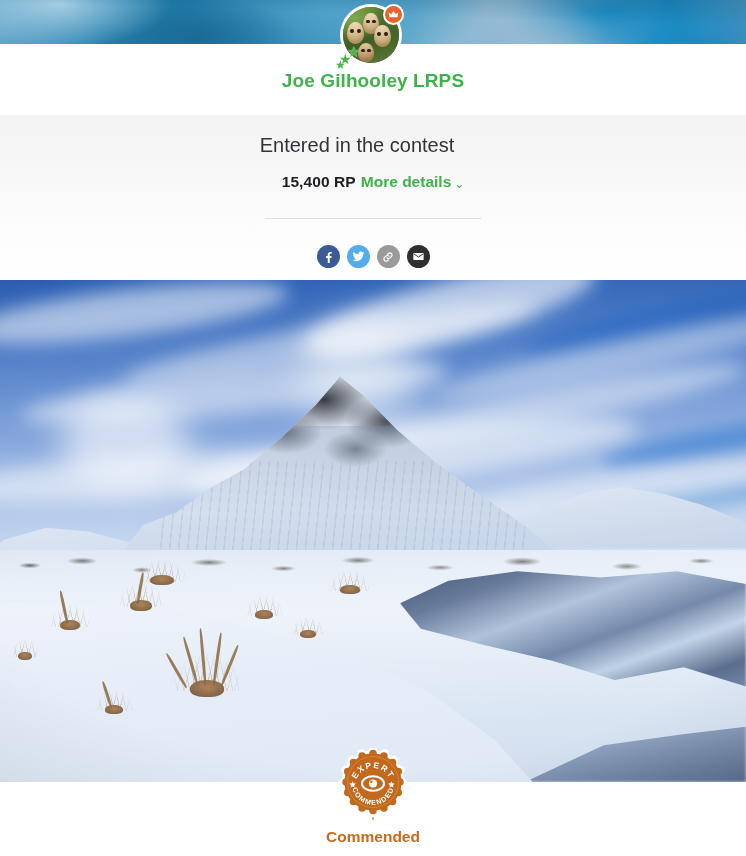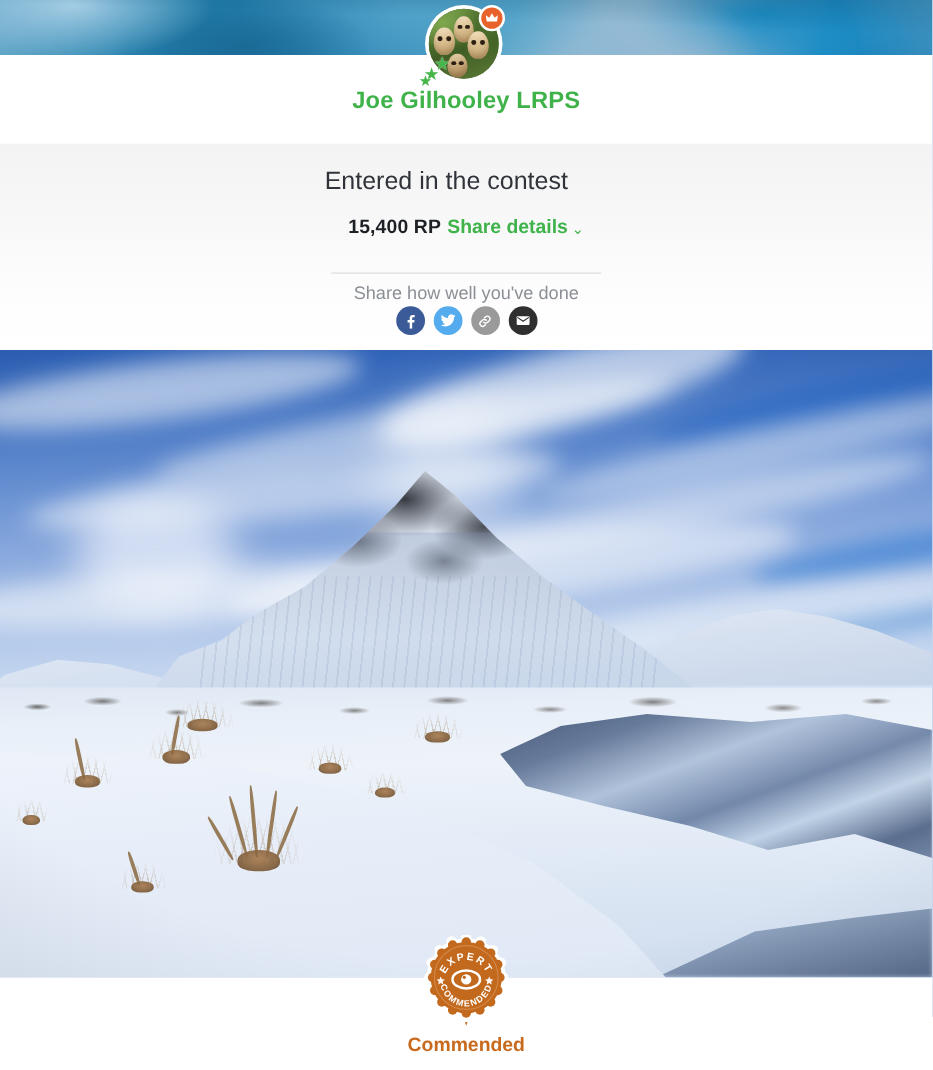--- a/index.html
+++ b/index.html
@@ -482,26 +482,25 @@
       <span class="st st2">★</span>
       <span class="st st3">★</span>
     </div>
   </div>
 
   <div class="contest-panel">
 
     <div class="contest-title">Entered in the contest</div>
 
     <div class="points-row">
-      <span class="points-value">15,400 RP</span><span class="more-details">Share details</span><span class="chev">⌄</span>
+      <span class="points-value">15,400 RP</span><span class="more-details">More details</span><span class="chev">⌄</span>
     </div>
 
     <div class="share-divider"></div>
 
-    <div class="share-label">Share how well you've done</div>
   </div>
 
   <div class="share-icons">
     <button class="sbtn sbtn-fb">
       <svg width="13" height="13" viewBox="0 0 24 24">
         <path fill="#ffffff" d="M14.3 24v-9.3h3.1l.47-3.62h-3.57V8.77c0-1.05.29-1.76 1.79-1.76h1.9V3.77c-.33-.04-1.46-.14-2.77-.14-2.74 0-4.62 1.67-4.62 4.74v2.71H7.5v3.62h3.1V24z"></path>
       </svg>
     </button>
     <button class="sbtn sbtn-tw">
       <svg width="13" height="13" viewBox="0 0 24 24">

